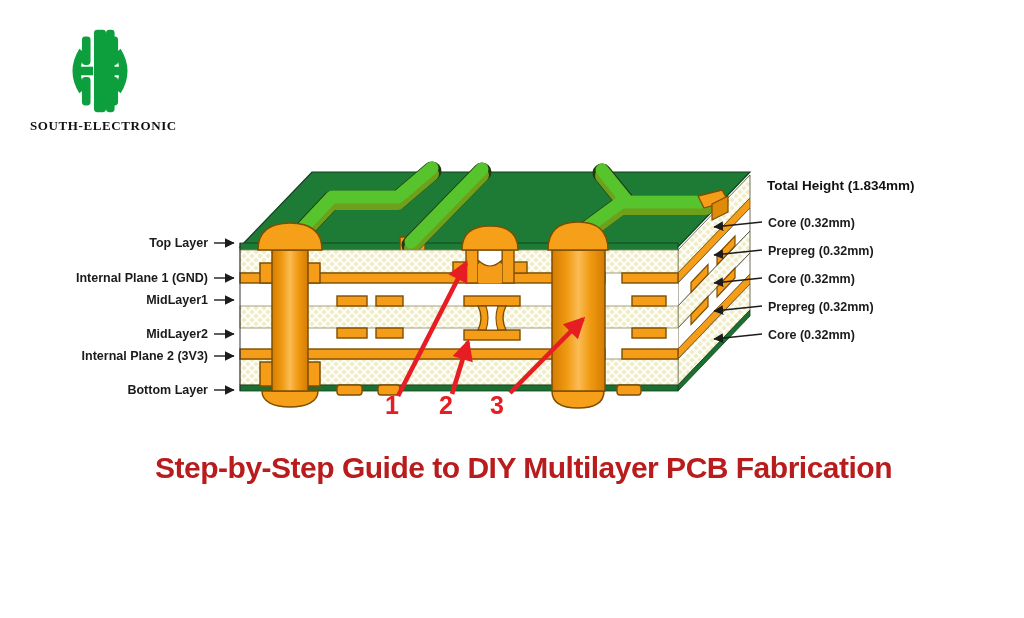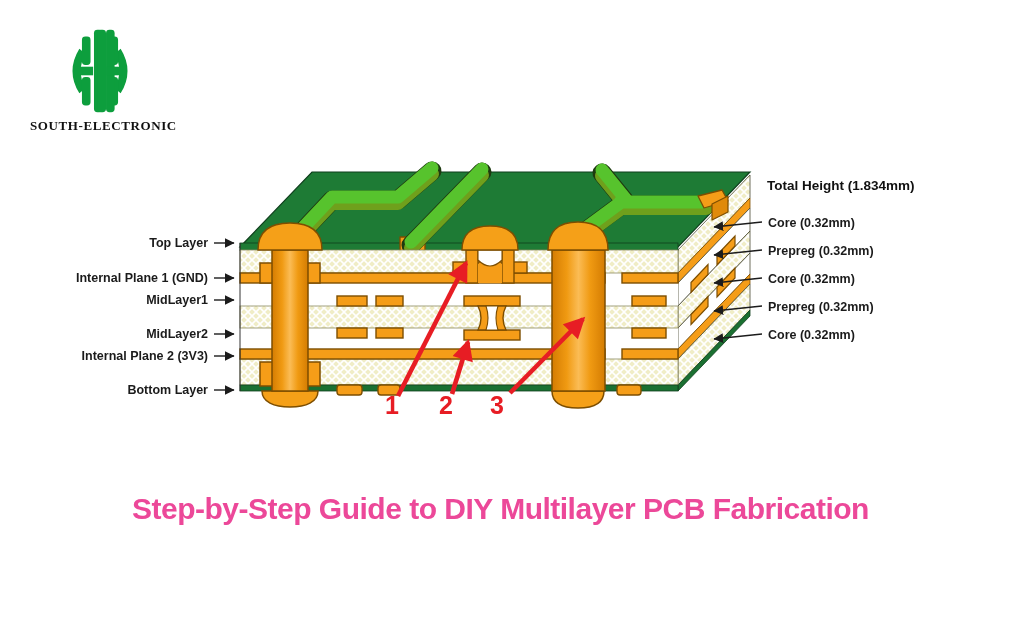--- a/index.html
+++ b/index.html
@@ -15,23 +15,23 @@
 
   
   .figure{position:absolute;inset:0;}
   .figure svg{display:block;width:1024px;height:618px;}
 
   text.lbl{font-family:"Liberation Sans",sans-serif;font-size:12.5px;font-weight:700;fill:#1b1b1b;}
   text.lbl-total{font-family:"Liberation Sans",sans-serif;font-size:13.5px;font-weight:700;fill:#111;}
   text.callout{font-family:"Liberation Sans",sans-serif;font-size:25px;font-weight:700;fill:#e71d24;}
 
   
-  .title{position:absolute;top:490px;left:50%;transform:translateX(-50%);
-         width:760px;text-align:left;font-weight:700;font-size:30px;
-         line-height:1.26;color:#ec4899;letter-spacing:-0.5px;}
+  .title{position:absolute;top:449px;left:50%;transform:translateX(-50%);
+         width:760px;text-align:right;font-weight:700;font-size:30px;
+         line-height:1.26;color:#b91c1c;letter-spacing:-0.5px;}
 </style>
 </head>
 <body>
 
 <div class="page">
 
   <div class="logo">
     <svg width="90" height="86" viewBox="0 0 100 100">
       <g fill="#0d9e3d" stroke="none">
         <path d="M26,24 Q10,50 26,76 L33,70 Q22,50 33,30 Z"></path>

